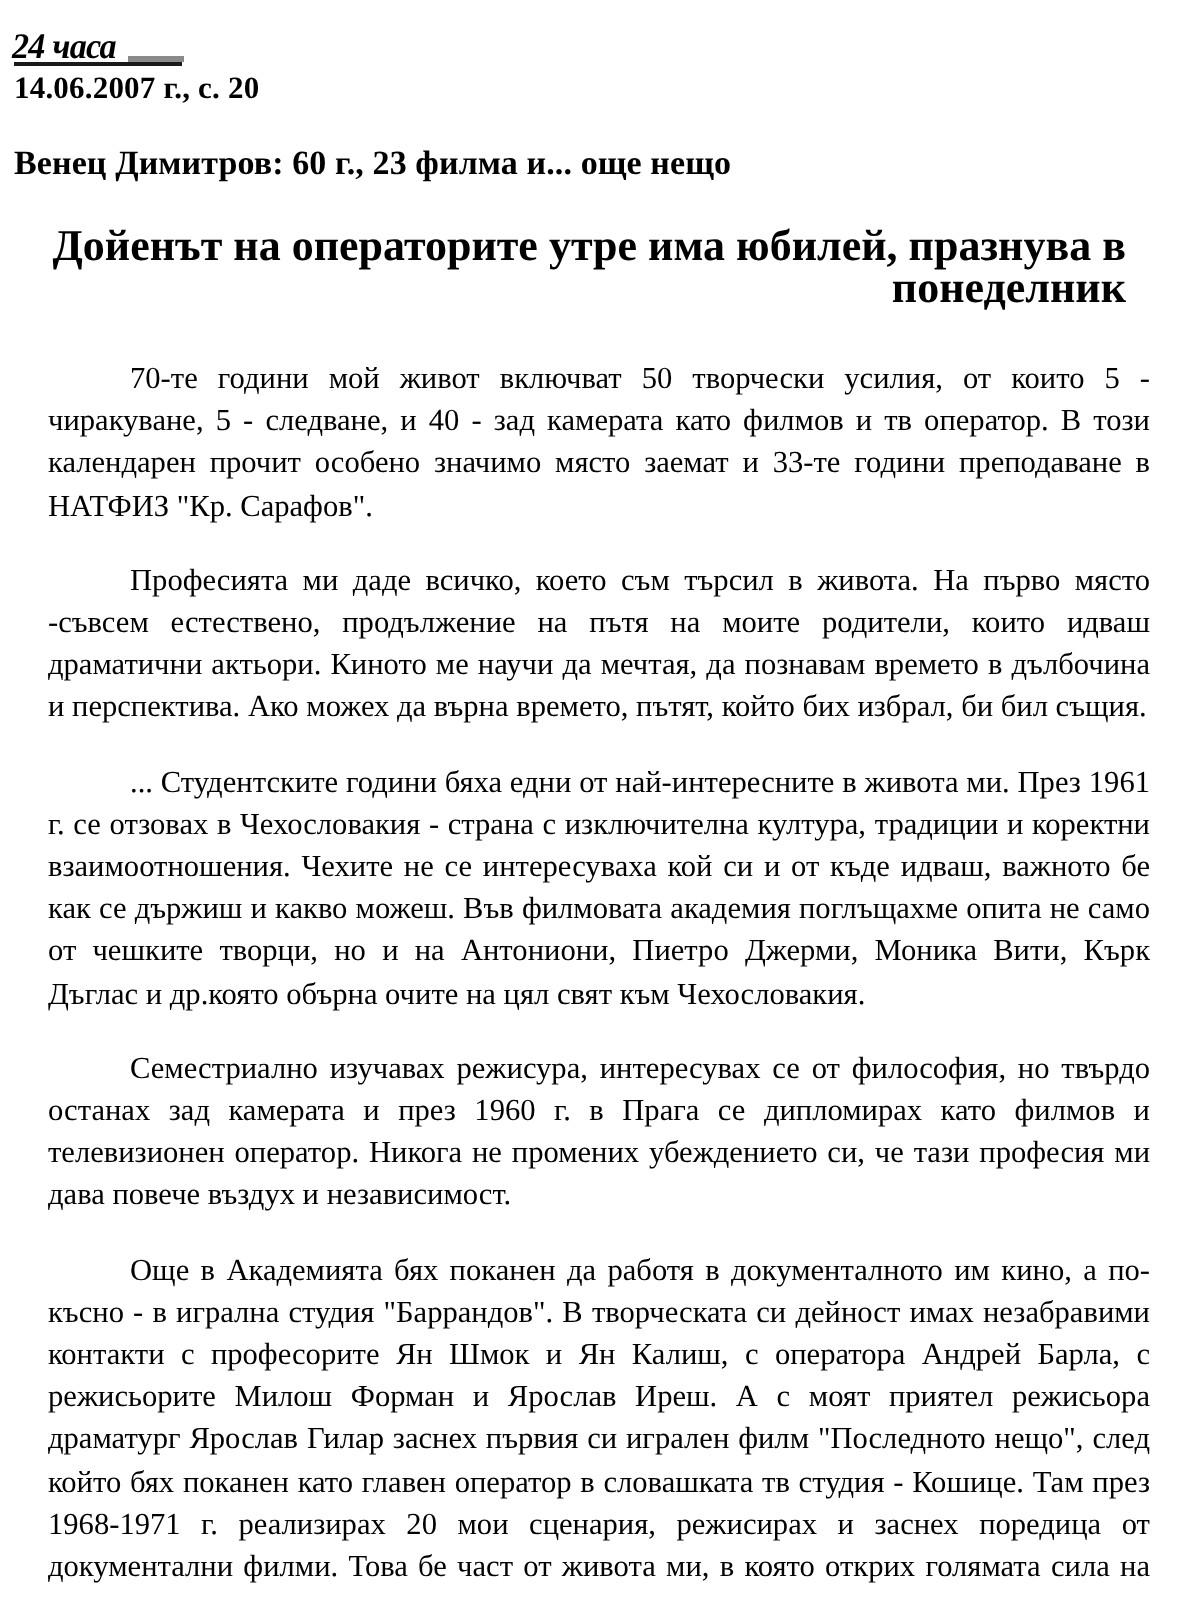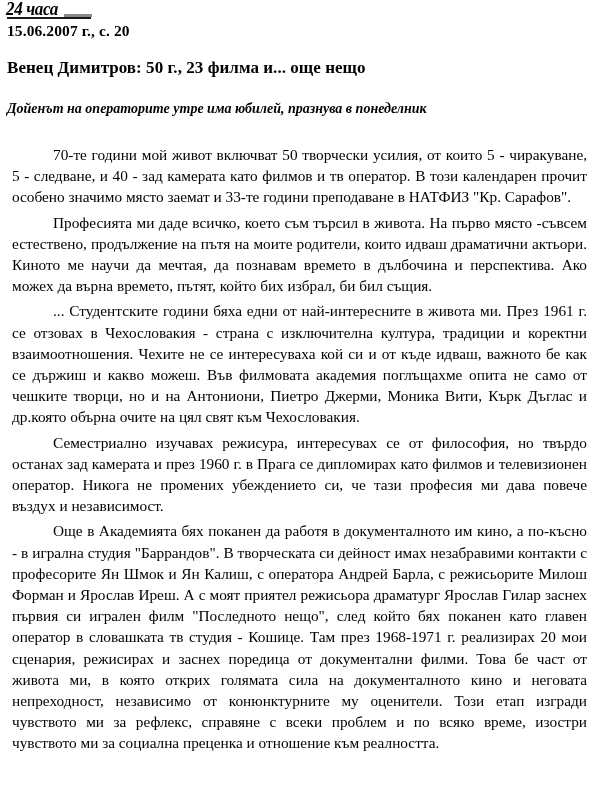--- a/index.html
+++ b/index.html
@@ -19,21 +19,21 @@
     width: 600px;
     height: 800px;
     position: relative;
     padding: 0;
     box-sizing: border-box;
   }
 
   
   .masthead {
     position: relative;
-    margin: 0 0 0 6px;
+    margin: 14px 0 0 6px;
     height: 19px;
   }
   .masthead-logo {
     font-family: "Liberation Serif", "DejaVu Serif", serif;
     font-weight: bold;
     font-style: italic;
     font-size: 18px;
     letter-spacing: -0.4px;
     line-height: 18px;
     display: inline-block;
@@ -69,53 +69,53 @@
   .headline {
     margin: 19px 0 0 7px;
     font-weight: bold;
     font-size: 17px;
     line-height: 20px;
     letter-spacing: 0.05px;
   }
   .subheadline {
     margin: 20px 8px 0 7px;
     font-weight: bold;
-    font-style: italic;
-    font-size: 14px;
+    font-size: 22px;
     line-height: 21px;
     max-width: 556px;
+    text-align: right;
   }
 
   
   .article-body {
     margin: 25px 9px 0 8px;
     font-size: 15.3px;
     line-height: 21.2px;
     text-align: justify;
     text-justify: inter-word;
   }
   .article-body p {
-    margin: 4px;
+    margin: 16px;
     text-indent: 41px;
   }
 </style>
 </head>
 <body>
 
 <div class="page">
 
   <div class="masthead">
     <span class="masthead-logo">24 часа</span>
     <span class="masthead-rule-thin"></span>
     <span class="masthead-rule"></span>
   </div>
 
-  <div class="dateline">15.06.2007 г., с. 20</div>
+  <div class="dateline">14.06.2007 г., с. 20</div>
 
-  <h1 class="headline">Венец Димитров: 50 г., 23 филма и... още нещо</h1>
+  <h1 class="headline">Венец Димитров: 60 г., 23 филма и... още нещо</h1>
 
   <h2 class="subheadline">Дойенът на операторите утре има юбилей, празнува в понеделник</h2>
 
   <div class="article-body">
     <p>70-те години мой живот включват 50 творчески усилия, от които 5 - чиракуване, 5 - следване, и 40 - зад камерата като филмов и тв оператор. В този календарен прочит особено значимо място заемат и 33-те години преподаване в НАТФИЗ "Кр. Сарафов".</p>
     <p>Професията ми даде всичко, което съм търсил в живота. На първо място -съвсем естествено, продължение на пътя на моите родители, които идваш драматични актьори. Киното ме научи да мечтая, да познавам времето в дълбочина и перспектива. Ако можех да върна времето, пътят, който бих избрал, би бил същия.</p>
     <p>... Студентските години бяха едни от най-интересните в живота ми. През 1961 г. се отзовах в Чехословакия - страна с изключителна култура, традиции и коректни взаимоотношения. Чехите не се интересуваха кой си и от къде идваш, важното бе как се държиш и какво можеш. Във филмовата академия поглъщахме опита не само от чешките творци, но и на Антониони, Пиетро Джерми, Моника Вити, Кърк Дъглас и др.която обърна очите на цял свят към Чехословакия.</p>
     <p>Семестриално изучавах режисура, интересувах се от философия, но твърдо останах зад камерата и през 1960 г. в Прага се дипломирах като филмов и телевизионен оператор. Никога не промених убеждението си, че тази професия ми дава повече въздух и независимост.</p>
     <p>Още в Академията бях поканен да работя в документалното им кино, а по-късно - в игрална студия "Баррандов". В творческата си дейност имах незабравими контакти с професорите Ян Шмок и Ян Калиш, с оператора Андрей Барла, с режисьорите Милош Форман и Ярослав Иреш. А с моят приятел режисьора драматург Ярослав Гилар заснех първия си игрален филм "Последното нещо", след който бях поканен като главен оператор в словашката тв студия - Кошице. Там през 1968-1971 г. реализирах 20 мои сценария, режисирах и заснех поредица от документални филми. Това бе част от живота ми, в която открих голямата сила на документалното кино и неговата непреходност, независимо от конюнктурните му оценители. Този етап изгради чувството ми за рефлекс, справяне с всеки проблем и по всяко време, изостри чувството ми за социална преценка и отношение към реалността.</p>
   </div>

